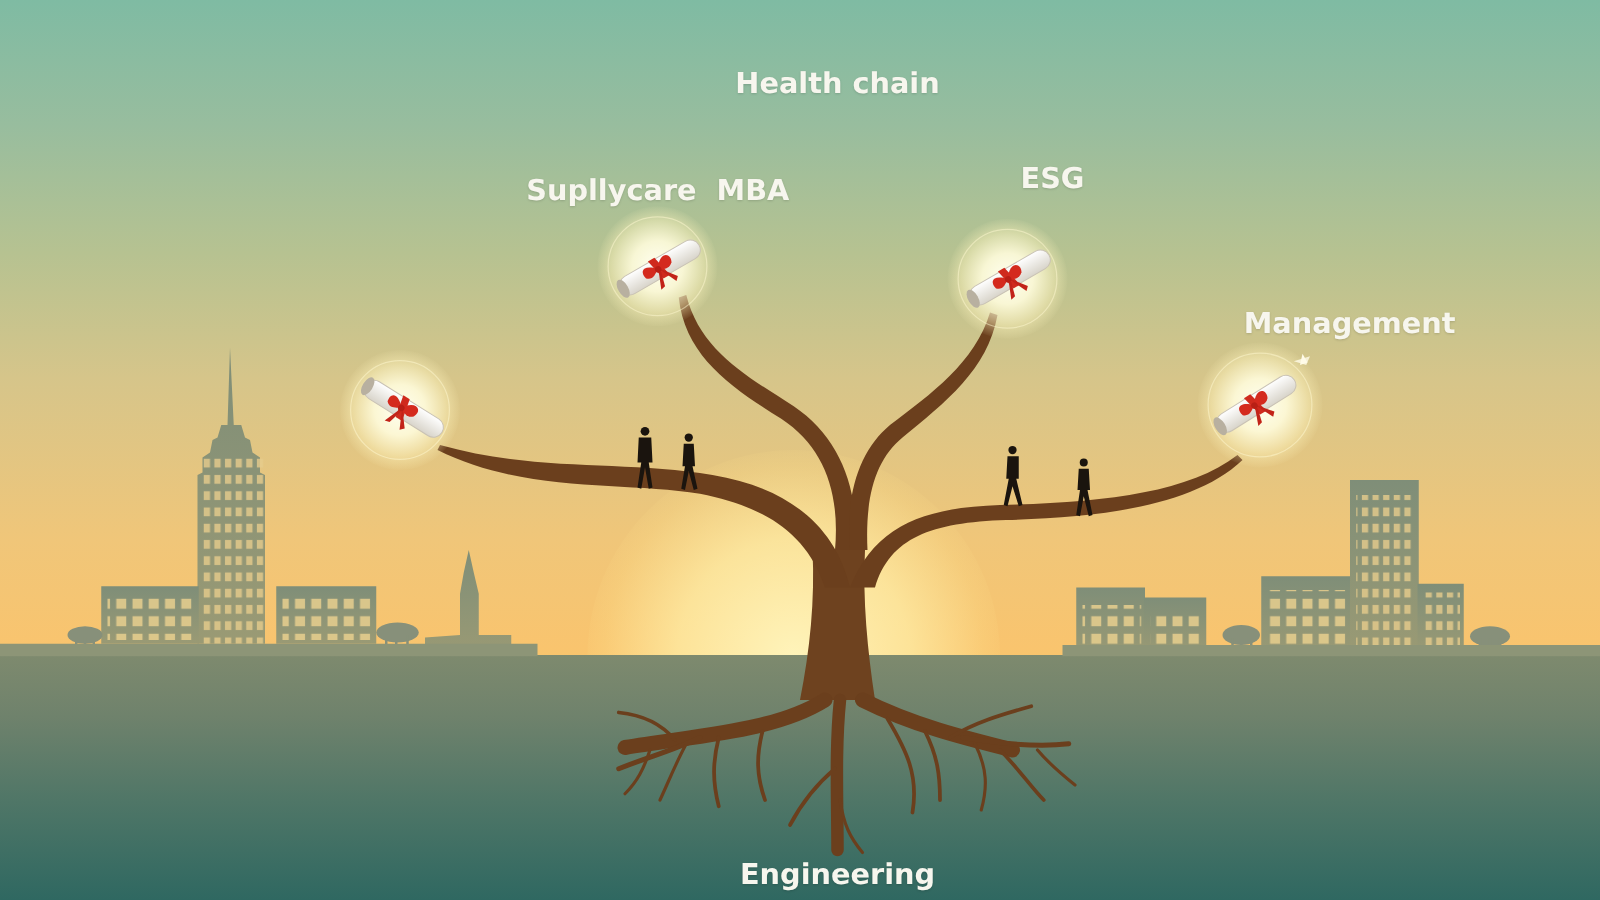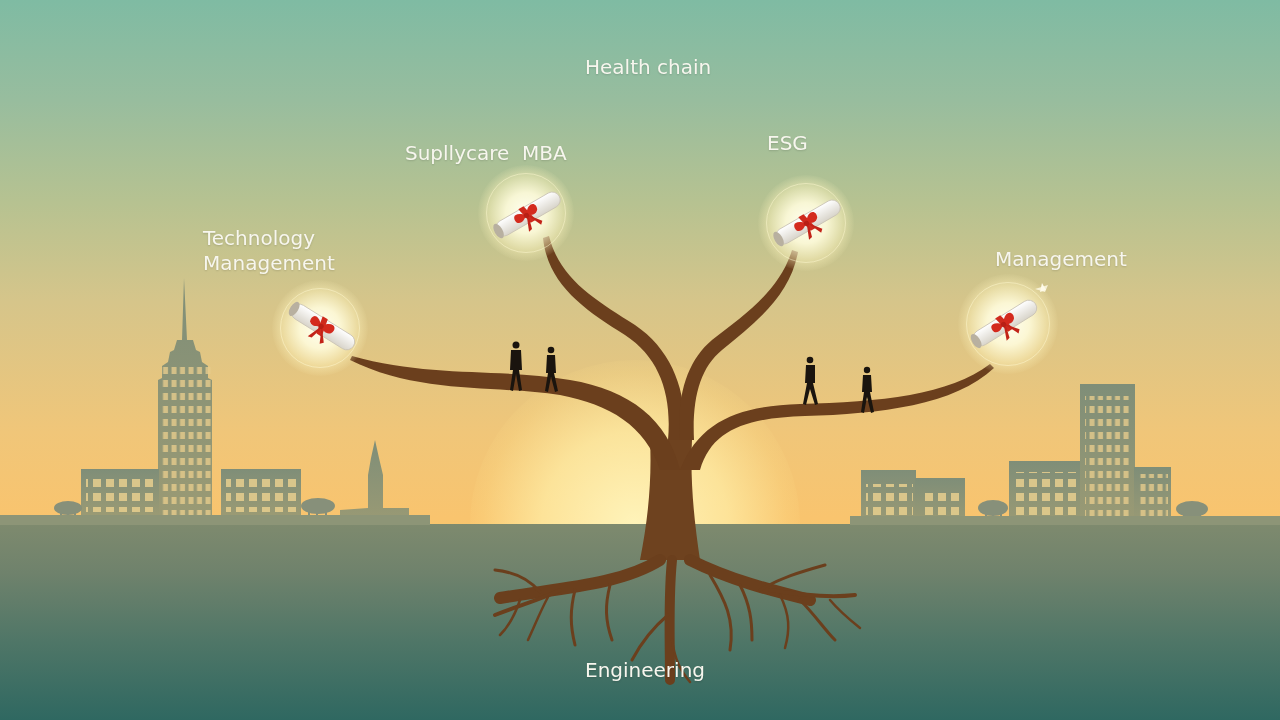--- a/index.html
+++ b/index.html
@@ -5,22 +5,22 @@
   html, body { margin:0; padding:0; }
   body { width:1280px; height:720px; overflow:hidden; position:relative;
     font-family:"DejaVu Sans", sans-serif; }
   .scene { position:absolute; inset:0; width:1280px; height:720px; overflow:hidden;
     background: linear-gradient(to bottom, #7fbba3 0%, #98bd9e 14%, #b6c291 28%, #d6c58a 42%, #f0c679 60%, #f9c46e 72%, #f8c56e 73%); }
   .ground { position:absolute; left:0; top:524px; width:1280px; height:196px;
     background: linear-gradient(to bottom, #7e8a6e 0%, #6f826c 25%, #4f7667 60%, #2f6861 100%); }
   .sun { position:absolute; left:470px; top:360px; width:330px; height:330px; border-radius:50%;
     background: radial-gradient(circle, rgba(255,246,190,0.95) 0%, rgba(255,240,170,0.7) 40%, rgba(253,224,140,0.25) 65%, rgba(253,220,130,0) 75%); }
   svg.art { position:absolute; left:0; top:0; }
-  .label { position:absolute; color:#f7f6ee; font-weight:normal; text-align:left;
-    font-size:20px; line-height:25px; text-shadow:0 1px 2px rgba(0,0,0,0.15); white-space:nowrap; }
+  .label { position:absolute; color:#f7f6ee; font-weight:bold; text-align:center;
+    font-size:23px; line-height:25px; text-shadow:0 1px 2px rgba(0,0,0,0.15); white-space:nowrap; }
   .glow { position:absolute; border-radius:50%;
     background: radial-gradient(circle, rgba(255,255,240,1) 0%, rgba(255,252,220,0.9) 30%, rgba(255,245,190,0.45) 55%, rgba(255,240,170,0) 72%); }
   .glow::after { content:""; position:absolute; inset:8px; border-radius:50%;
     border:1px solid rgba(255,250,210,0.5); }
 </style>
 </head>
 <body>
 
 <div class="scene">
   <div class="sun"></div>
@@ -177,30 +177,26 @@
       </g>
     <g transform="translate(1005,323) rotate(-32)">
         <use href="#scroll"></use>
       </g>
     <g fill="#fffbe8">
       <path d="M1042,283 L1046,290 L1040,292 Z"></path>
       <path d="M1035,289 L1048,285 L1045,292 Z" opacity="0.8"></path>
     </g>
   </svg>
 
-  <div class="label" style="left:203px;top:226px;width:160px;">
-    <div>Technology</div>
-    <div>Management</div>
-  </div>
-  <div class="label" style="left:405px;top:141px;width:200px;">
+  <div class="label" style="left:421px;top:141px;width:200px;">
     <div style="white-space:pre;">Supllycare  MBA</div>
   </div>
   <div class="label" style="left:585px;top:55px;width:170px;">
     <div>Health chain</div>
   </div>
   <div class="label" style="left:767px;top:131px;width:150px;">
     <div>ESG</div>
   </div>
   <div class="label" style="left:995px;top:247px;width:120px;">
     <div>Management</div>
   </div>
-  <div class="label" style="left:585px;top:658px;width:170px;">Engineering</div>
+  <div class="label" style="left:585px;top:688px;width:170px;">Engineering</div>
 </div>
 
 </body></html>

